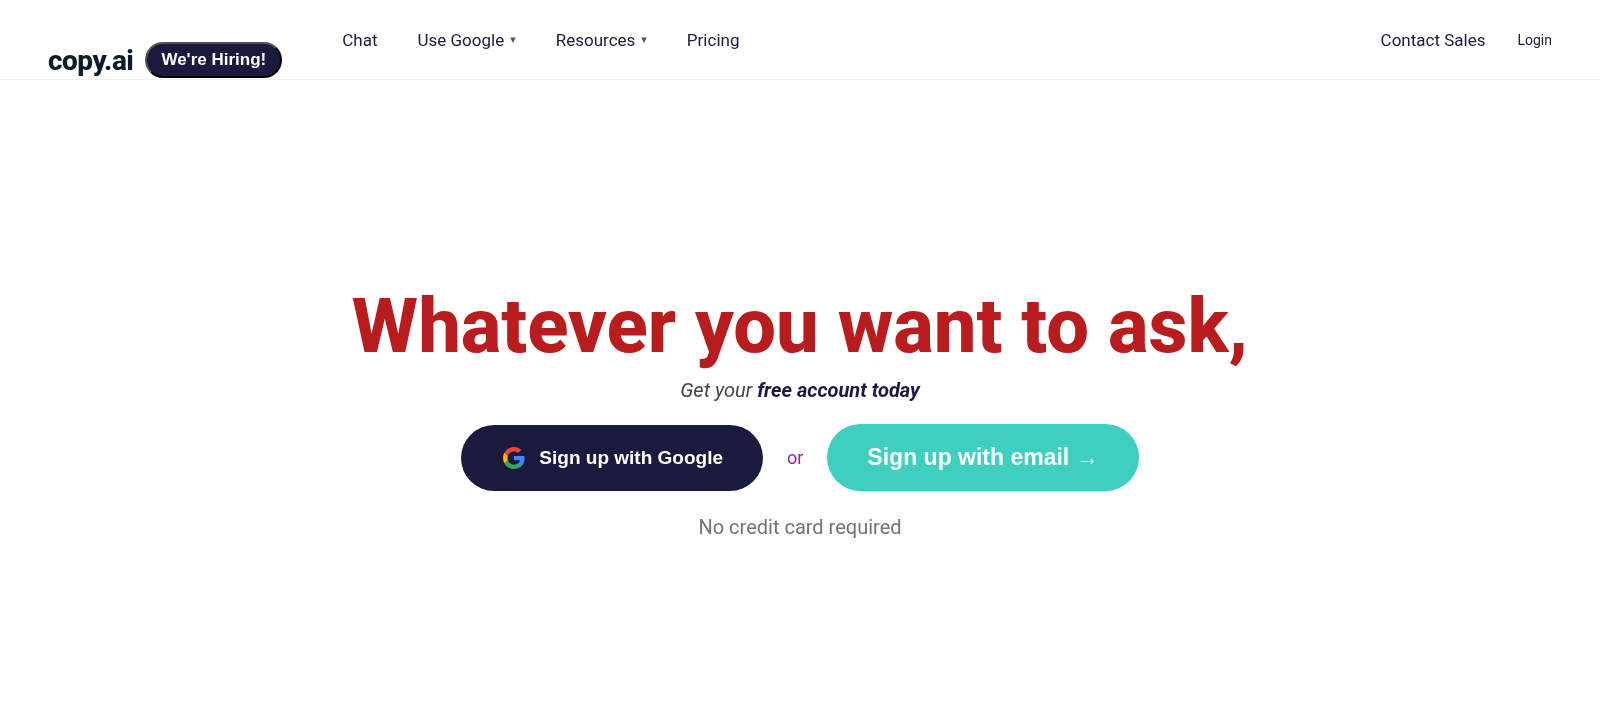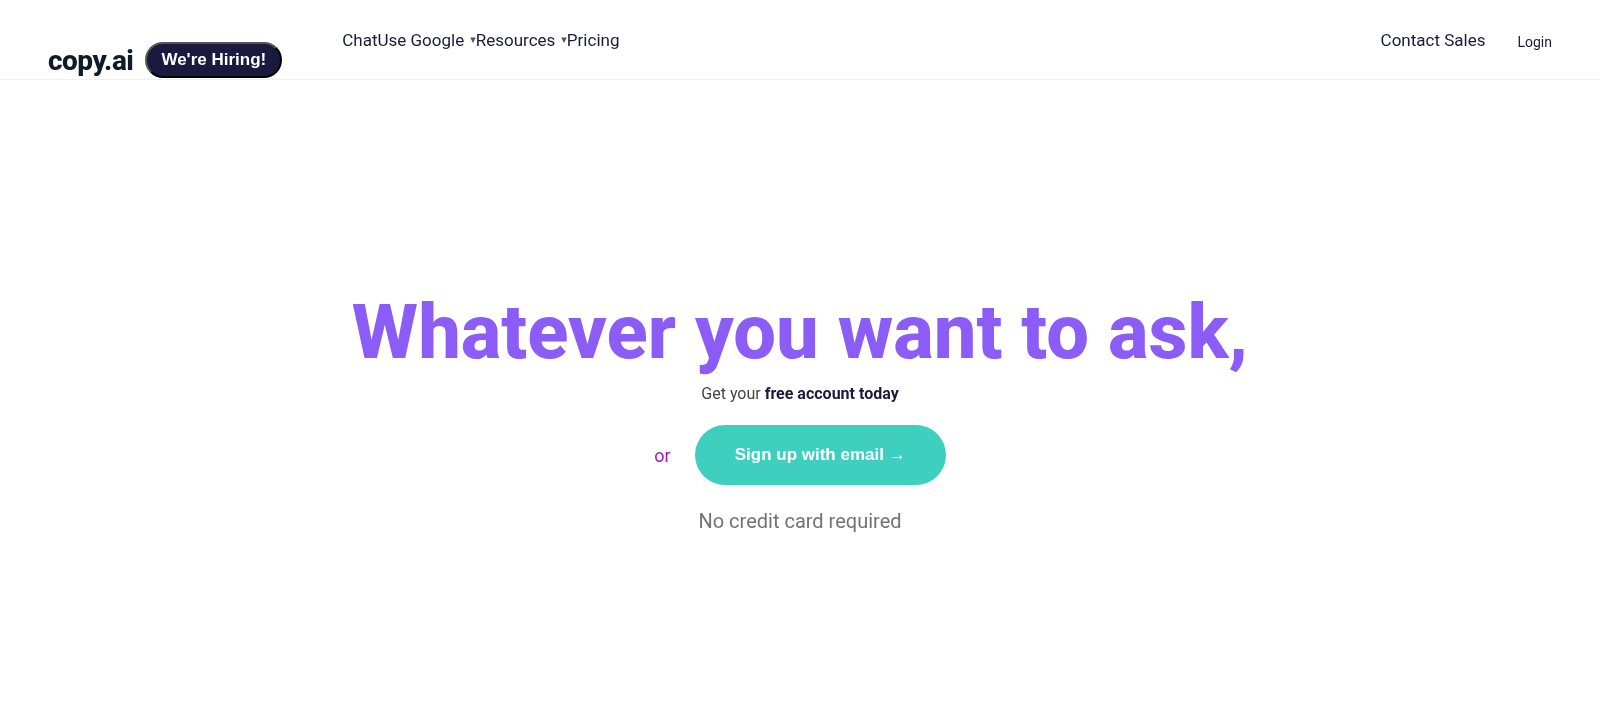--- a/index.html
+++ b/index.html
@@ -47,20 +47,21 @@
       font-size: 17px;
       font-weight: 600;
       padding: 6px 14px;
       border-radius: 20px;
       white-space: nowrap;
     }
 
     .nav-links {
       display: flex;
       align-items: center;
+      gap: 40px;
       flex: 1;
     }
 
     .nav-link {
       font-size: 17px;
       color: #1a1a3e;
       text-decoration: none;
       font-weight: 400;
       cursor: pointer;
       display: flex;
@@ -68,21 +69,21 @@
       gap: 6px;
     }
 
     .nav-link .chevron {
       font-size: 11px;
       color: #555;
     }
 
     .nav-right {
       display: flex;
-      align-items: flex-end;
+      align-items: center;
       gap: 32px;
     }
 
     .contact-sales {
       font-size: 17px;
       color: #1a1a3e;
       text-decoration: none;
       cursor: pointer;
       font-weight: 400;
     }
@@ -114,43 +115,44 @@
       align-items: center;
       justify-content: center;
       padding: 80px 48px 60px;
       text-align: center;
       min-height: calc(724px - 80px);
     }
 
     .hero-headline {
       font-size: 76px;
       font-weight: 800;
-      color: #8b5cf6;
+      color: #b91c1c;
       line-height: 1.1;
       margin-bottom: 10px;
       max-width: 1100px;
     }
 
     .hero-subheadline {
       font-size: 76px;
       font-weight: 800;
       line-height: 1.1;
       margin-bottom: 40px;
       max-width: 1100px;
       background: linear-gradient(90deg, #3ecfbf 0%, #7ecf7e 35%, #c8c87a 70%, #c8b85a 100%);
       -webkit-background-clip: text;
       -webkit-text-fill-color: transparent;
       background-clip: text;
     }
 
     .hero-subtitle {
-      font-size: 16px;
+      font-size: 20px;
       color: #444;
       margin-bottom: 22px;
       font-weight: 400;
+      font-style: italic;
     }
 
     .hero-subtitle strong {
       font-weight: 700;
       color: #1a1a3e;
     }
 
     
     .cta-row {
       display: flex;
@@ -187,21 +189,21 @@
       color: #a21caf;
       font-weight: 400;
     }
 
     .email-btn {
       display: flex;
       align-items: center;
       gap: 12px;
       background: #3ecfbf;
       color: #ffffff;
-      font-size: 17px;
+      font-size: 23px;
       font-weight: 600;
       padding: 20px 40px;
       border-radius: 50px;
       border: none;
       cursor: pointer;
       white-space: nowrap;
     }
 
     .no-credit {
       font-size: 20px;
@@ -238,20 +240,31 @@
 </nav>
 
 <section class="hero">
   <h1 class="hero-headline">Whatever you want to ask,</h1>
 
   <p class="hero-subtitle">
     <span>Get your </span><strong>free account today</strong>
   </p>
 
   <div class="cta-row">
+    <button class="google-btn">
+      <span class="google-icon">
+        <svg width="24" height="24" viewBox="0 0 24 24" xmlns="http://www.w3.org/2000/svg">
+          <path d="M22.56 12.25c0-.78-.07-1.53-.2-2.25H12v4.26h5.92c-.26 1.37-1.04 2.53-2.21 3.31v2.77h3.57c2.08-1.92 3.28-4.74 3.28-8.09z" fill="#4285F4"></path>
+          <path d="M12 23c2.97 0 5.46-.98 7.28-2.66l-3.57-2.77c-.98.66-2.23 1.06-3.71 1.06-2.86 0-5.29-1.93-6.16-4.53H2.18v2.84C3.99 20.53 7.7 23 12 23z" fill="#34A853"></path>
+          <path d="M5.84 14.09c-.22-.66-.35-1.36-.35-2.09s.13-1.43.35-2.09V7.07H2.18C1.43 8.55 1 10.22 1 12s.43 3.45 1.18 4.93l3.66-2.84z" fill="#FBBC05"></path>
+          <path d="M12 5.38c1.62 0 3.06.56 4.21 1.64l3.15-3.15C17.45 2.09 14.97 1 12 1 7.7 1 3.99 3.47 2.18 7.07l3.66 2.84c.87-2.6 3.3-4.53 6.16-4.53z" fill="#EA4335"></path>
+        </svg>
+      </span>
+      <span>Sign up with Google</span>
+    </button>
 
     <span class="or-text">or</span>
 
     <button class="email-btn">
       <span>Sign up with email →</span>
     </button>
   </div>
 
   <p class="no-credit">No credit card required</p>
 </section>

